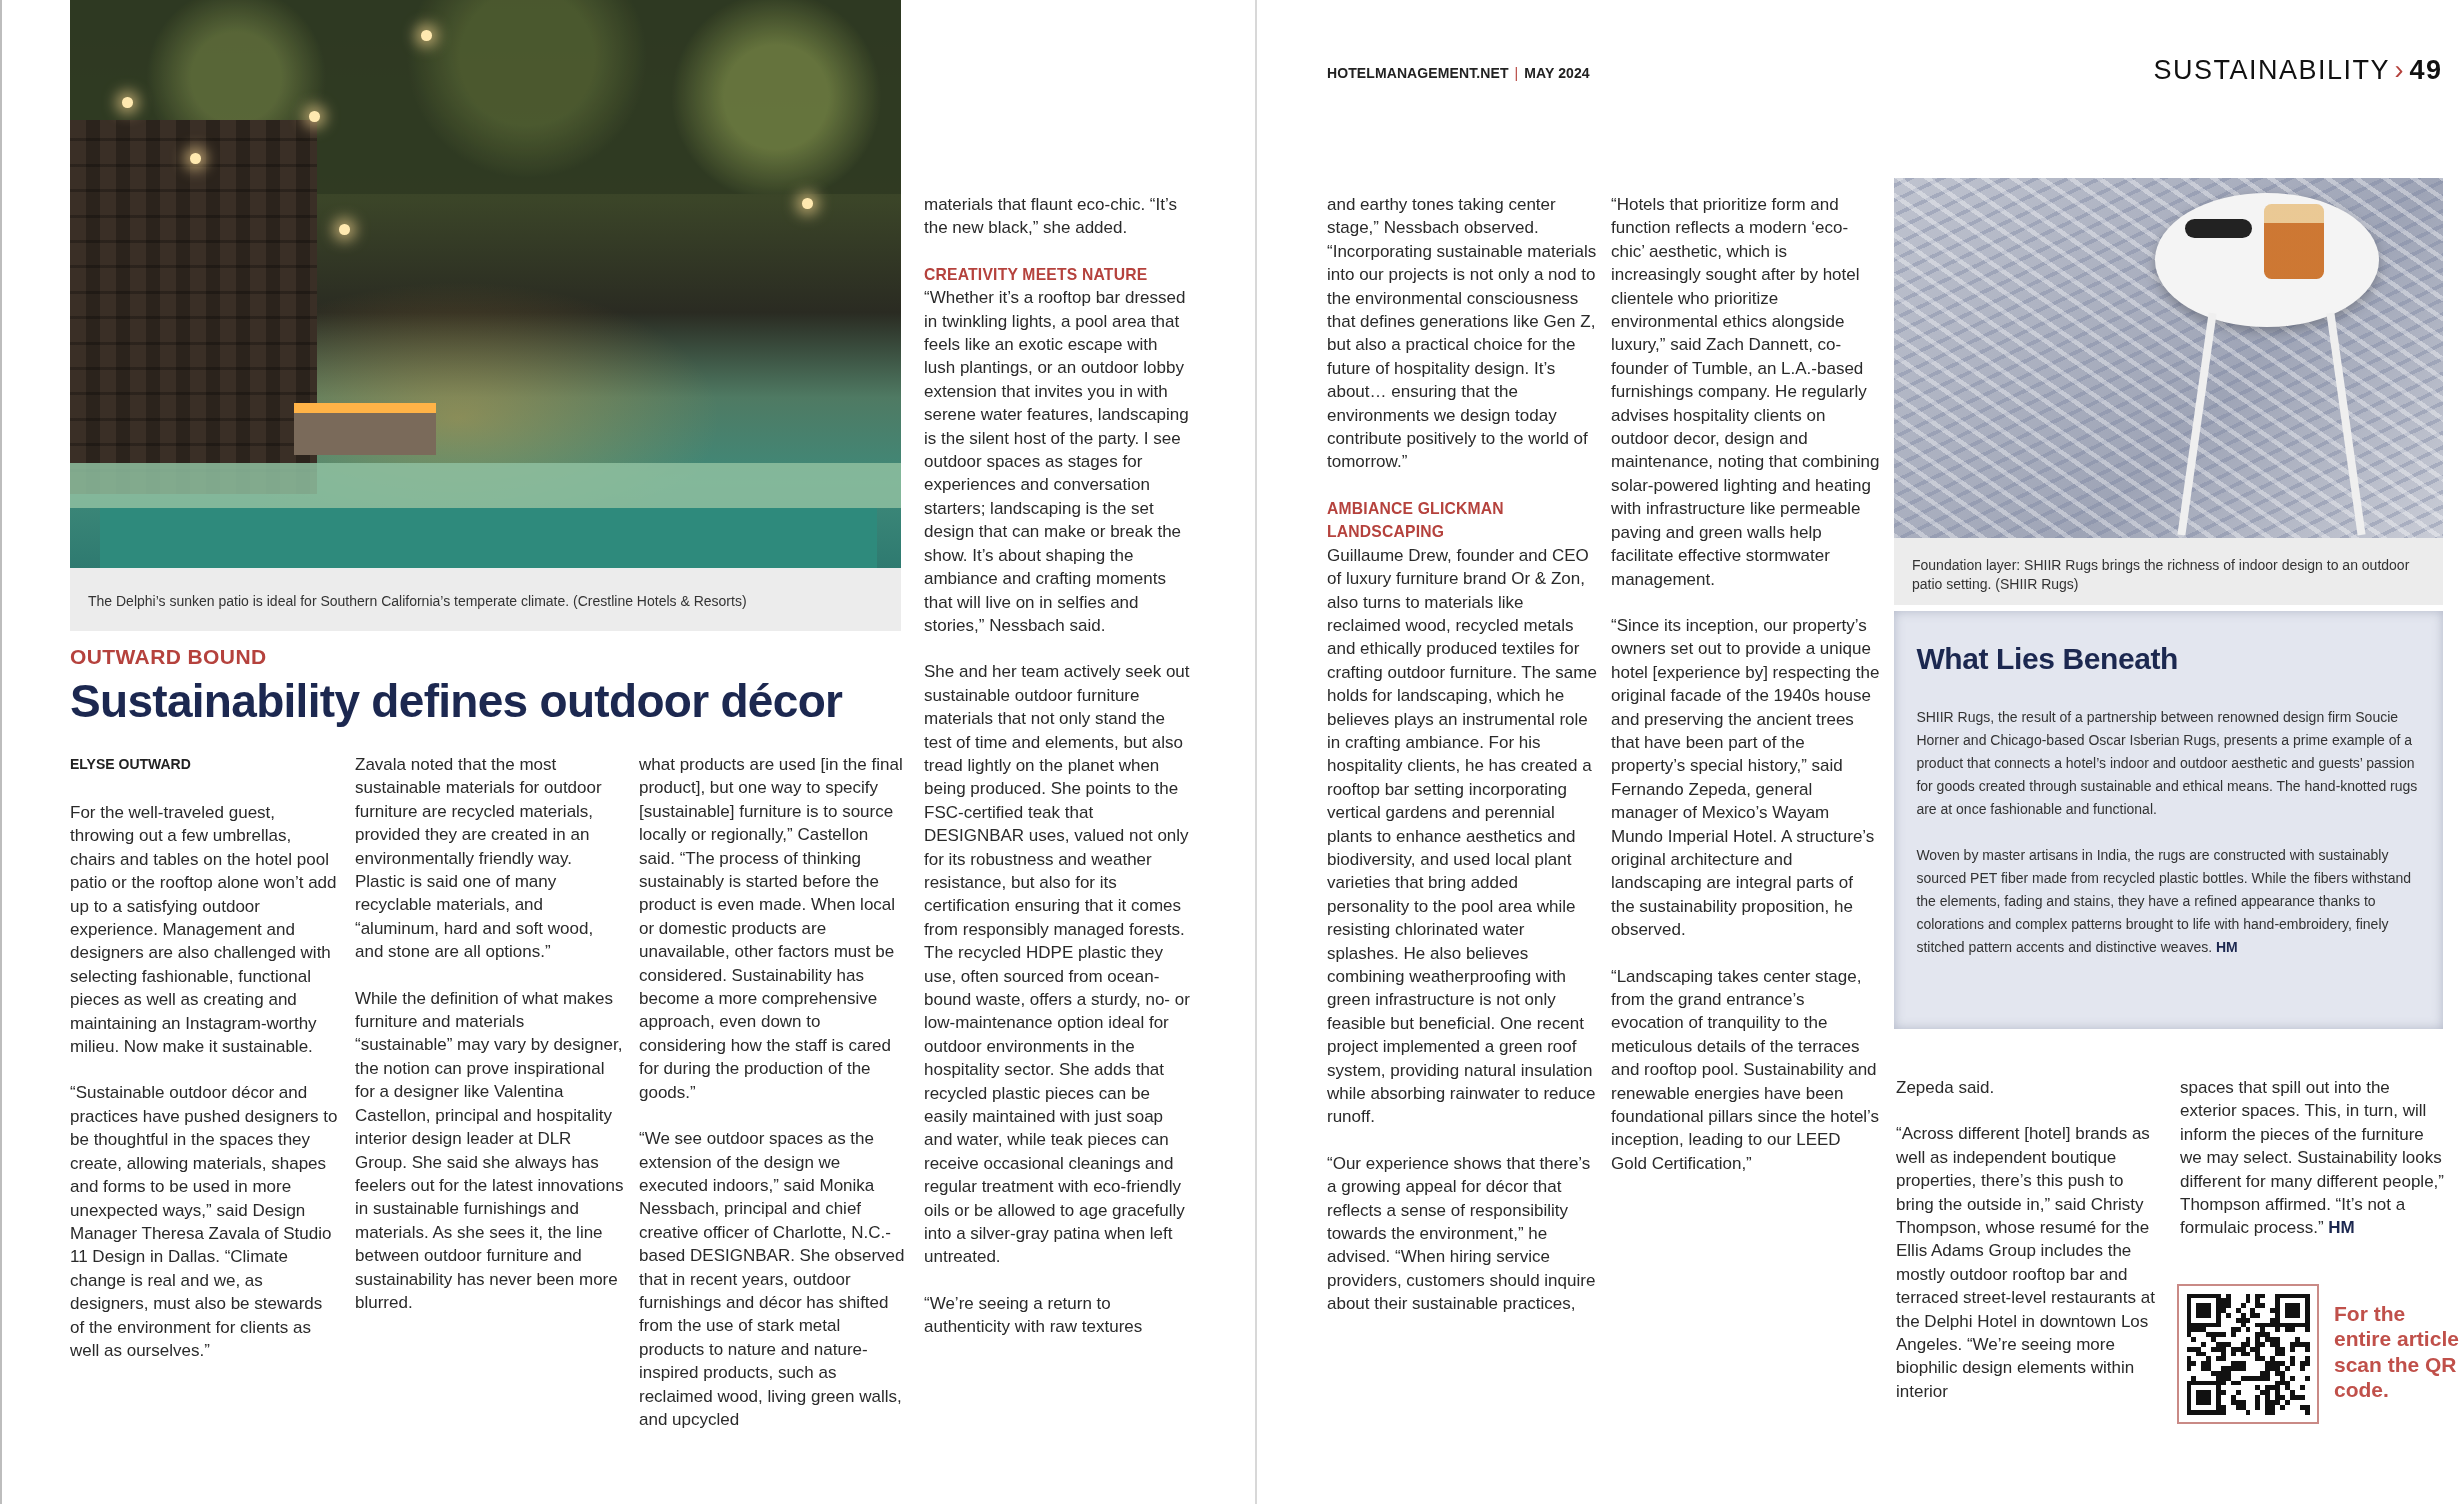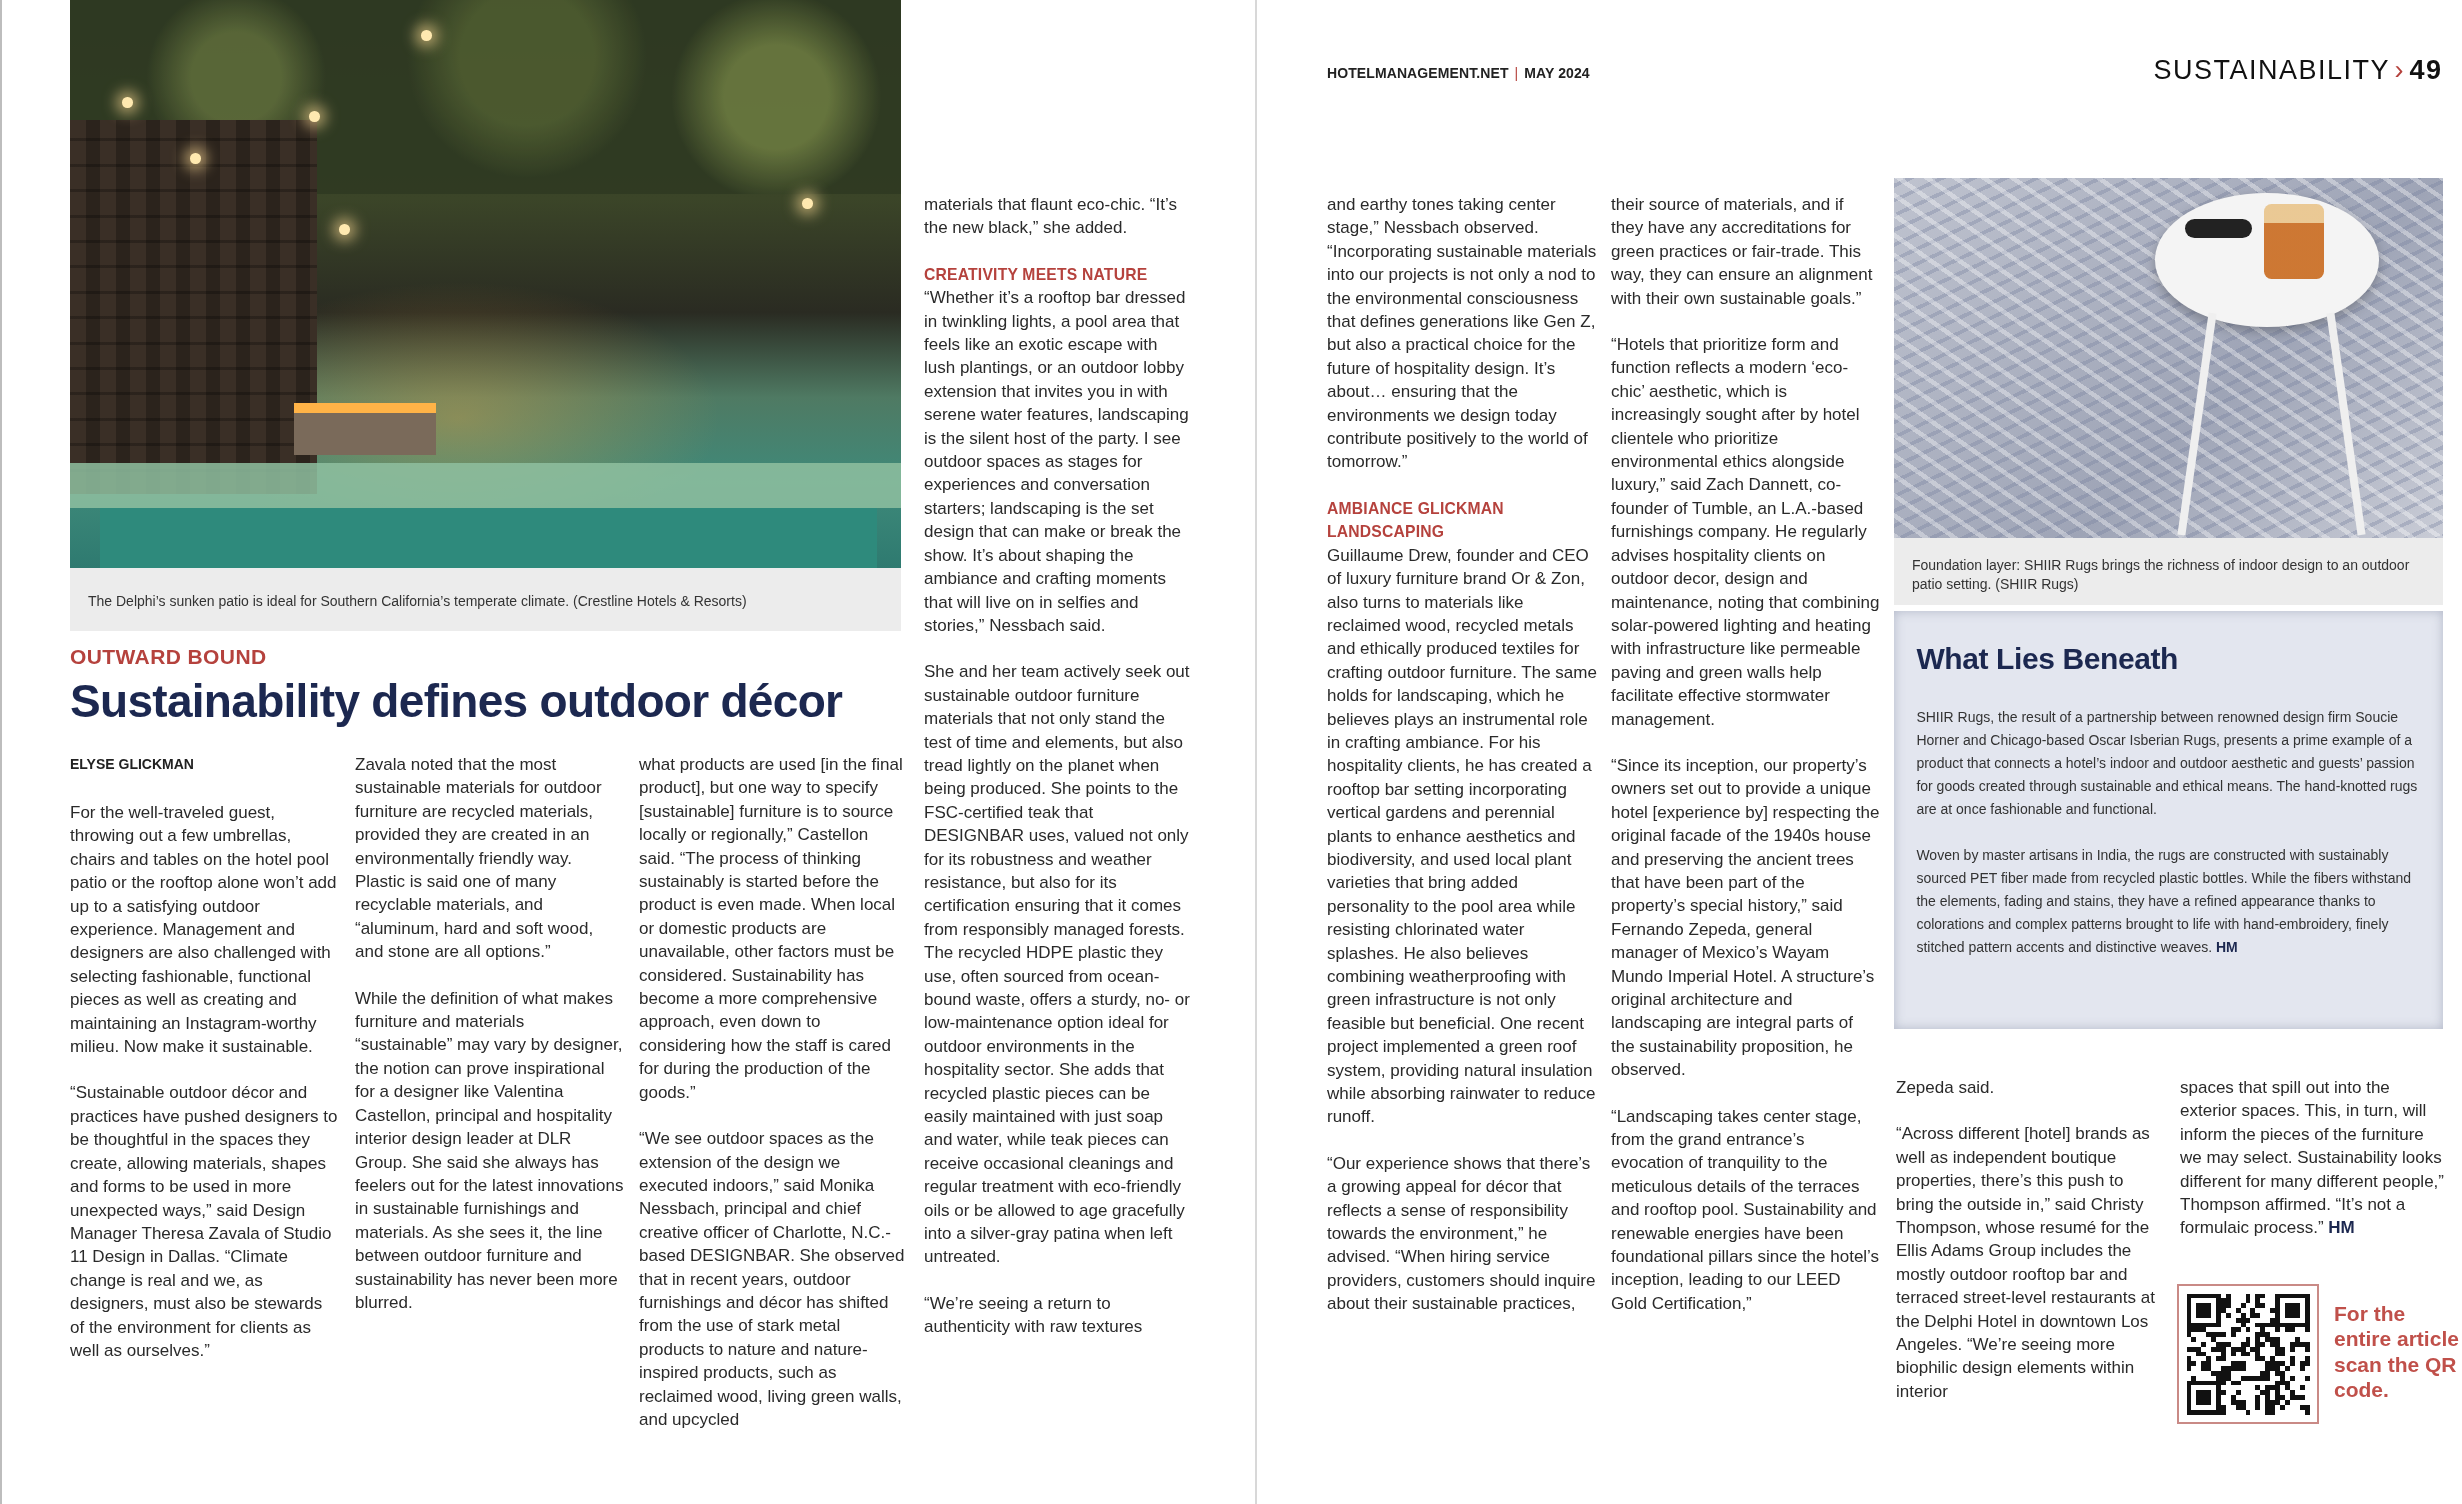--- a/index.html
+++ b/index.html
@@ -96,21 +96,21 @@
   <div class="lamp" style="left:269px;top:224px"></div>
   <div class="lamp" style="left:732px;top:198px"></div>
   <div class="bench"></div>
   <div class="fire"></div>
   <div class="pool-floor"></div>
 </div>
 <div class="hero-caption">The Delphi’s sunken patio is ideal for Southern California’s temperate climate. (Crestline Hotels &amp; Resorts)</div>
 
 <div class="kicker">OUTWARD BOUND</div>
 <h1 class="headline">Sustainability defines outdoor décor</h1>
-<div class="byline">ELYSE GLICKMAN</div>
+<div class="byline">ELYSE OUTWARD</div>
 
 <div class="col" id="col1">
   <p>For the well-traveled guest, throwing out a few umbrellas, chairs and tables on the hotel pool patio or the rooftop alone won’t add up to a satisfying outdoor experience. Management and designers are also challenged with selecting fashionable, functional pieces as well as creating and maintaining an Instagram-worthy milieu. Now make it sustainable.</p>
   <p>“Sustainable outdoor décor and practices have pushed designers to be thoughtful in the spaces they create, allowing materials, shapes and forms to be used in more unexpected ways,” said Design Manager Theresa Zavala of Studio 11 Design in Dallas. “Climate change is real and we, as designers, must also be stewards of the environment for clients as well as ourselves.”</p>
 </div>
 <div class="col" id="col2">
   <p>Zavala noted that the most sustainable materials for outdoor furniture are recycled materials, provided they are created in an environmentally friendly way. Plastic is said one of many recyclable materials, and “aluminum, hard and soft wood, and stone are all options.”</p>
   <p>While the definition of what makes furniture and materials “sustainable” may vary by designer, the notion can prove inspirational for a designer like Valentina Castellon, principal and hospitality interior design leader at DLR Group. She said she always has feelers out for the latest innovations in sustainable furnishings and materials. As she sees it, the line between outdoor furniture and sustainability has never been more blurred.</p>
 </div>
 <div class="col" id="col3">
@@ -132,21 +132,20 @@
   <span>SUSTAINABILITY</span><span class="arrow">›</span><span class="pg">49</span>
 </div>
 
 <div class="col" id="col5">
   <p>and earthy tones taking center stage,” Nessbach observed. “Incorporating sustainable materials into our projects is not only a nod to the environmental consciousness that defines generations like Gen Z, but also a practical choice for the future of hospitality design. It’s about… ensuring that the environments we design today contribute positively to the world of tomorrow.”</p>
   <div class="subhead">AMBIANCE GLICKMAN LANDSCAPING</div>
   <p>Guillaume Drew, founder and CEO of luxury furniture brand Or &amp; Zon, also turns to materials like reclaimed wood, recycled metals and ethically produced textiles for crafting outdoor furniture. The same holds for landscaping, which he believes plays an instrumental role in crafting ambiance. For his hospitality clients, he has created a rooftop bar setting incorporating vertical gardens and perennial plants to enhance aesthetics and biodiversity, and used local plant varieties that bring added personality to the pool area while resisting chlorinated water splashes. He also believes combining weatherproofing with green infrastructure is not only feasible but beneficial. One recent project implemented a green roof system, providing natural insulation while absorbing rainwater to reduce runoff.</p>
   <p>“Our experience shows that there’s a growing appeal for décor that reflects a sense of responsibility towards the environment,” he advised. “When hiring service providers, customers should inquire about their sustainable practices,</p>
 </div>
 <div class="col" id="col6">
-  <p>their source of materials, and if they have any accreditations for green practices or fair-trade. This way, they can ensure an alignment with their own sustainable goals.”</p>
   <p>“Hotels that prioritize form and function reflects a modern ‘eco-chic’ aesthetic, which is increasingly sought after by hotel clientele who prioritize environmental ethics alongside luxury,” said Zach Dannett, co-founder of Tumble, an L.A.-based furnishings company. He regularly advises hospitality clients on outdoor decor, design and maintenance, noting that combining solar-powered lighting and heating with infrastructure like permeable paving and green walls help facilitate effective stormwater management.</p>
   <p>“Since its inception, our property’s owners set out to provide a unique hotel [experience by] respecting the original facade of the 1940s house and preserving the ancient trees that have been part of the property’s special history,” said Fernando Zepeda, general manager of Mexico’s Wayam Mundo Imperial Hotel. A structure’s original architecture and landscaping are integral parts of the sustainability proposition, he observed.</p>
   <p>“Landscaping takes center stage, from the grand entrance’s evocation of tranquility to the meticulous details of the terraces and rooftop pool. Sustainability and renewable energies have been foundational pillars since the hotel’s inception, leading to our LEED Gold Certification,”</p>
 </div>
 
 <div class="rug-photo" title="white side table with sunglasses and a drink on a gray patterned outdoor rug">
   <div class="table-top"></div>
   <div class="leg" style="left:299px;top:134px;height:224px;transform:rotate(8deg)"></div>
   <div class="leg" style="left:448px;top:134px;height:224px;transform:rotate(-8deg)"></div>
   <div class="sunglasses"></div>

